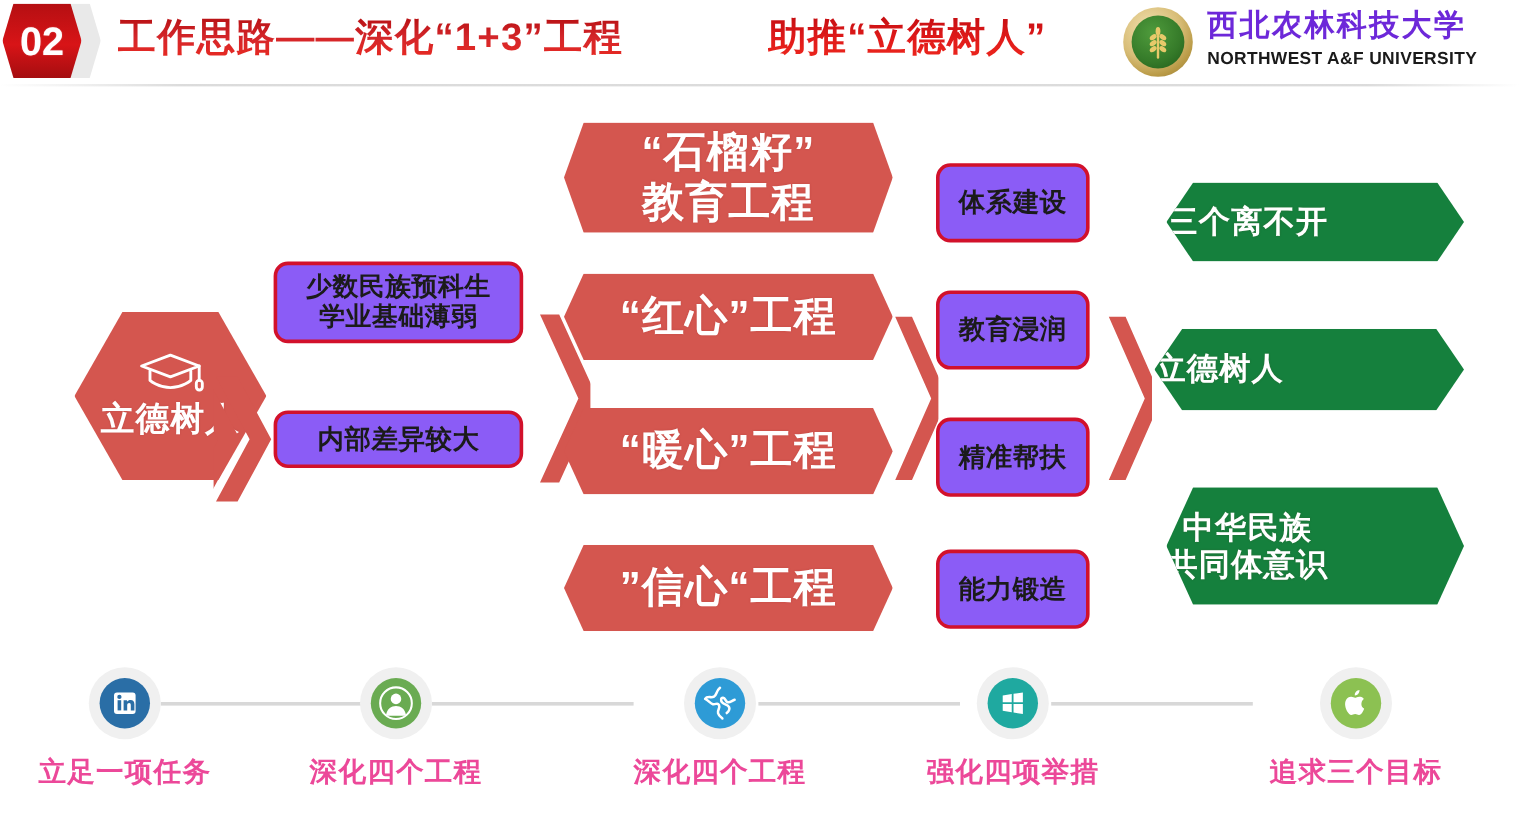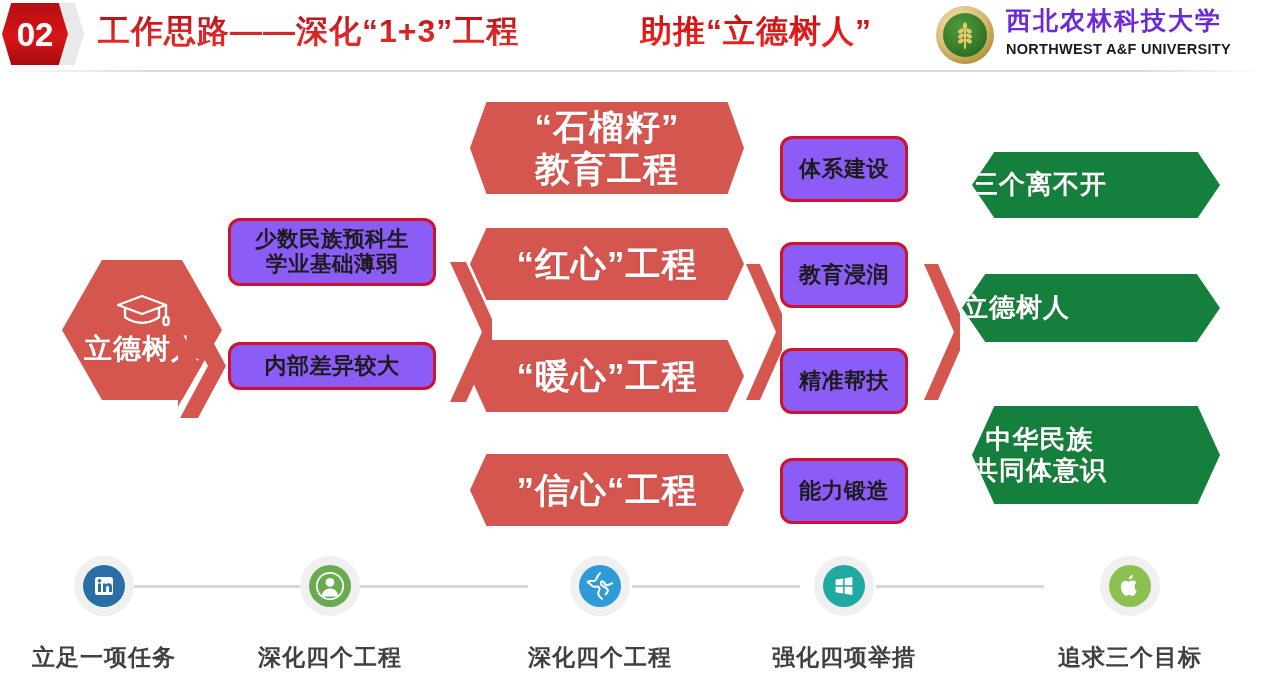--- a/index.html
+++ b/index.html
@@ -238,25 +238,25 @@
     background: #f0f0f0;
   }
   .tl-inner {
     position: absolute; left: 9px; top: 9px;
     width: 42px; height: 42px;
     border-radius: 50%;
     display: flex; align-items: center; justify-content: center;
   }
   .tl-label {
     position: absolute;
-    top: 86px;
+    top: 72px;
     text-align: center;
     font-size: 23px;
     font-weight: bold;
-    color: #404040;
+    color: #ec4899;
     white-space: nowrap;
     letter-spacing: 1px;
   }
 </style>
 </head>
 <body>
 
 <div class="slide">
 
   <div class="header">

